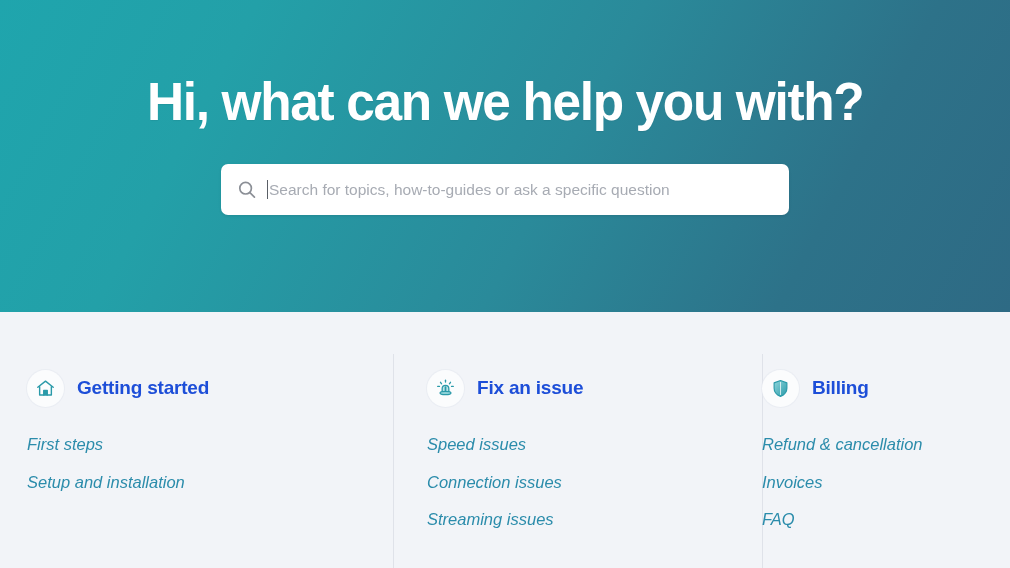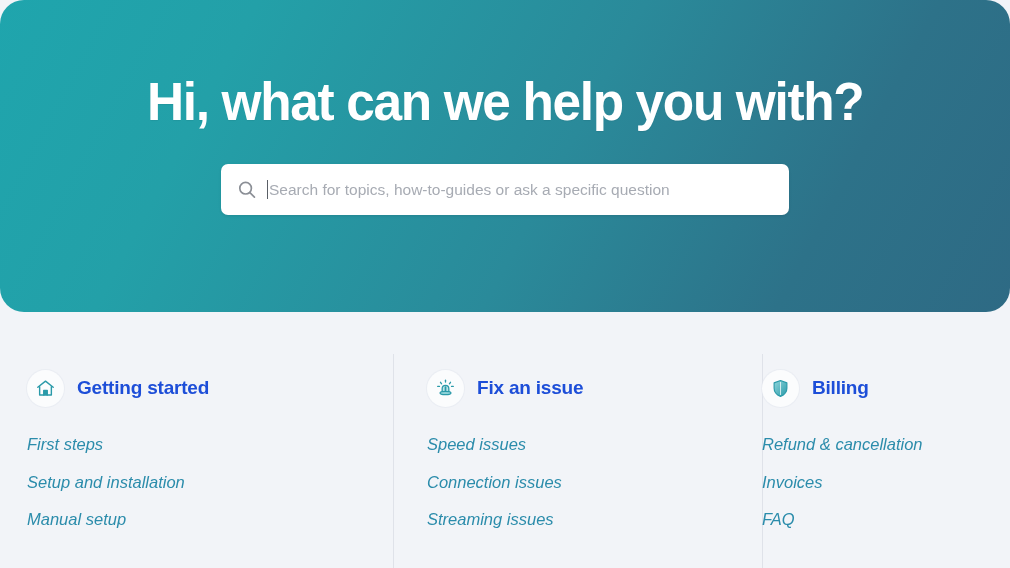--- a/index.html
+++ b/index.html
@@ -15,21 +15,20 @@
     -webkit-font-smoothing: antialiased;
   }
 
   
   .hero {
     position: relative;
     width: 1010px;
     height: 312px;
     background: linear-gradient(118deg, #1fa5ad 0%, #23a0a8 22%, #2a8a9a 55%, #2d7289 80%, #2e6a84 100%);
     overflow: hidden;
-    border-radius: 24px;
   }
   .hero-inner {
     width: 100%;
     height: 100%;
     display: flex;
     flex-direction: column;
     align-items: center;
   }
   .hero-title {
     margin: 0;
@@ -208,23 +207,20 @@
         </svg>
       </span>
       <span class="cat-title">Getting started</span>
     </div>
     <ul class="cat-links">
       <li>
         <a class="cat-link" href="#">First steps</a>
       </li>
       <li>
         <a class="cat-link" href="#">Setup and installation</a>
-      </li>
-      <li>
-        <a class="cat-link" href="#">Manual setup</a>
       </li>
     </ul>
   </div>
 
   <div class="col col-2">
     <div class="cat-head">
       <span class="cat-badge">
         <svg viewBox="0 0 24 24" width="21" height="21" fill="none" stroke="#2a9aa9" stroke-width="1.5" stroke-linecap="round" stroke-linejoin="round">
           <path d="M12 2.6v2.1"></path>
           <path d="M6.3 4.9 7.5 6.6"></path>

